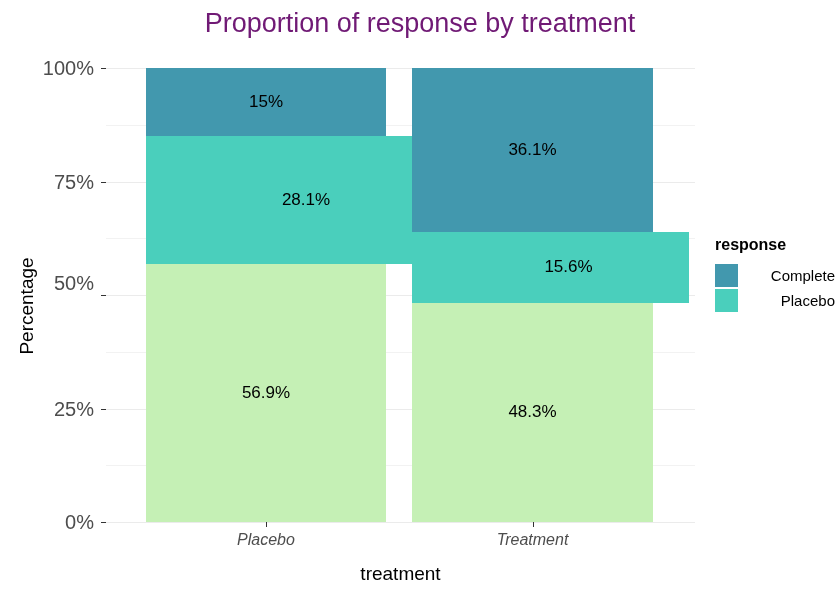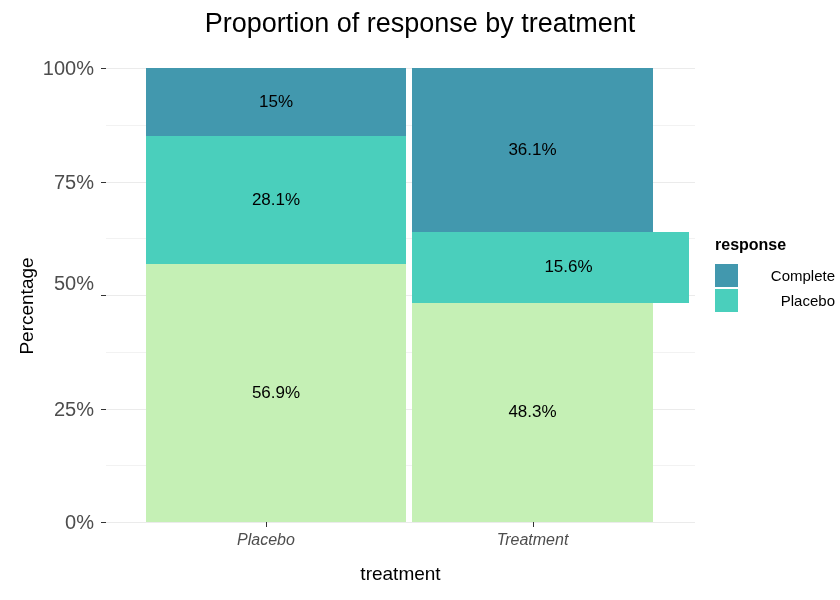--- a/index.html
+++ b/index.html
@@ -25,21 +25,21 @@
 
   
   .chart-title {
     position: absolute;
     left: 0;
     top: 6px;
     width: 840px;
     text-align: center;
     font-size: 27px;
     line-height: 34px;
-    color: #000000;
+    color: #701a75;
     white-space: nowrap;
   }
 
   
   .panel {
     position: absolute;
     left: 106px;
     top: 68px;
     width: 589px;
     height: 454px;
@@ -54,21 +54,21 @@
     background: #ebebeb;
   }
   .gridline.minor { background: #f2f2f2; }
 
   
   .bar-group {
     position: absolute;
     top: 0;
     height: 100%;
   }
-  .bar-group.placebo   { left: 40px;  width: 260px; }
+  .bar-group.placebo   { left: 40px;  width: 240px; }
   .bar-group.treatment { left: 306px; width: 241px; }
 
   .segment {
     position: absolute;
     left: 0;
     width: 100%;
     display: flex;
     align-items: center;
     justify-content: center;
   }
@@ -202,21 +202,21 @@
         <div class="gridline minor" style="top: 397.25px;"></div>
         <div class="gridline minor" style="top: 283.75px;"></div>
         <div class="gridline minor" style="top: 170.25px;"></div>
         <div class="gridline minor" style="top: 56.75px;"></div>
       </div>
     <div id="bars">
         <div class="bar-group placebo">
           <div class="segment" style="top: 0px; height: 68.1px; background: rgb(66, 152, 174);">
             <span class="segment-label">15%</span>
           </div>
-          <div class="segment" style="top: 68.1px; height: 127.574px; background: rgb(74, 207, 188);">
+          <div class="segment" style="top: 68.1px; height: 127.574px; background: rgb(74, 207, 188); padding-left: 40px;">
             <span class="segment-label">28.1%</span>
           </div>
           <div class="segment" style="top: 195.674px; height: 258.326px; background: rgb(197, 240, 181);">
             <span class="segment-label">56.9%</span>
           </div>
         </div>
         <div class="bar-group treatment">
           <div class="segment" style="top: 0px; height: 163.894px; background: rgb(66, 152, 174);">
             <span class="segment-label">36.1%</span>
           </div>

